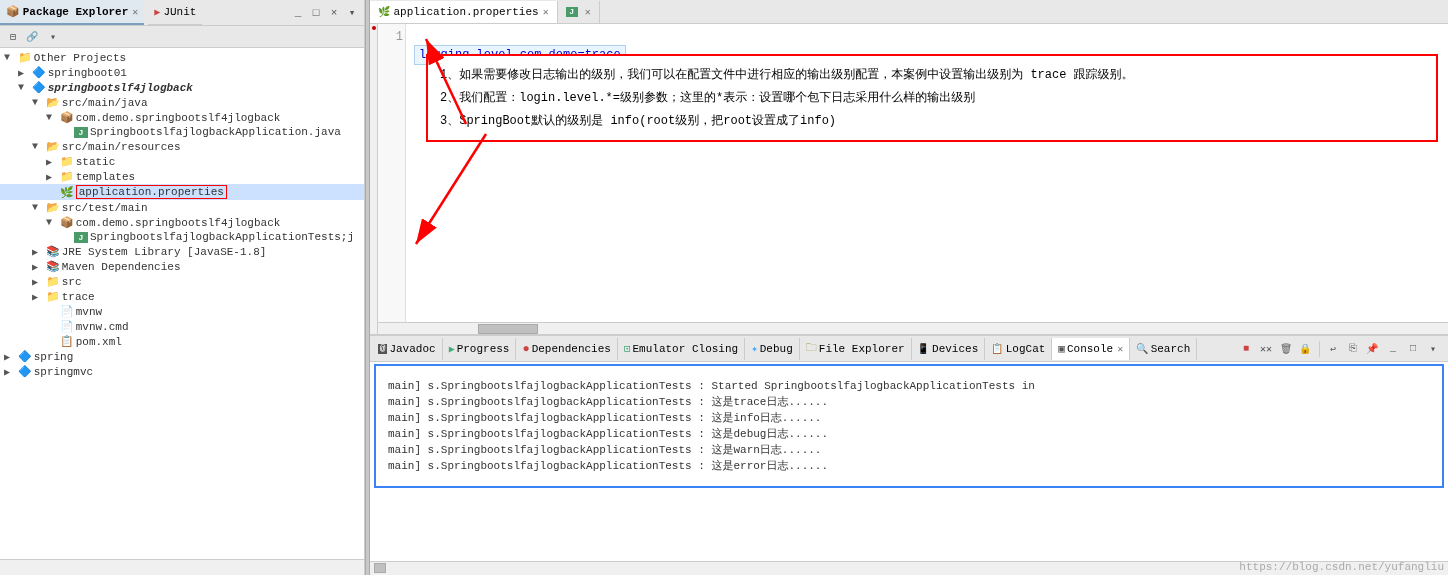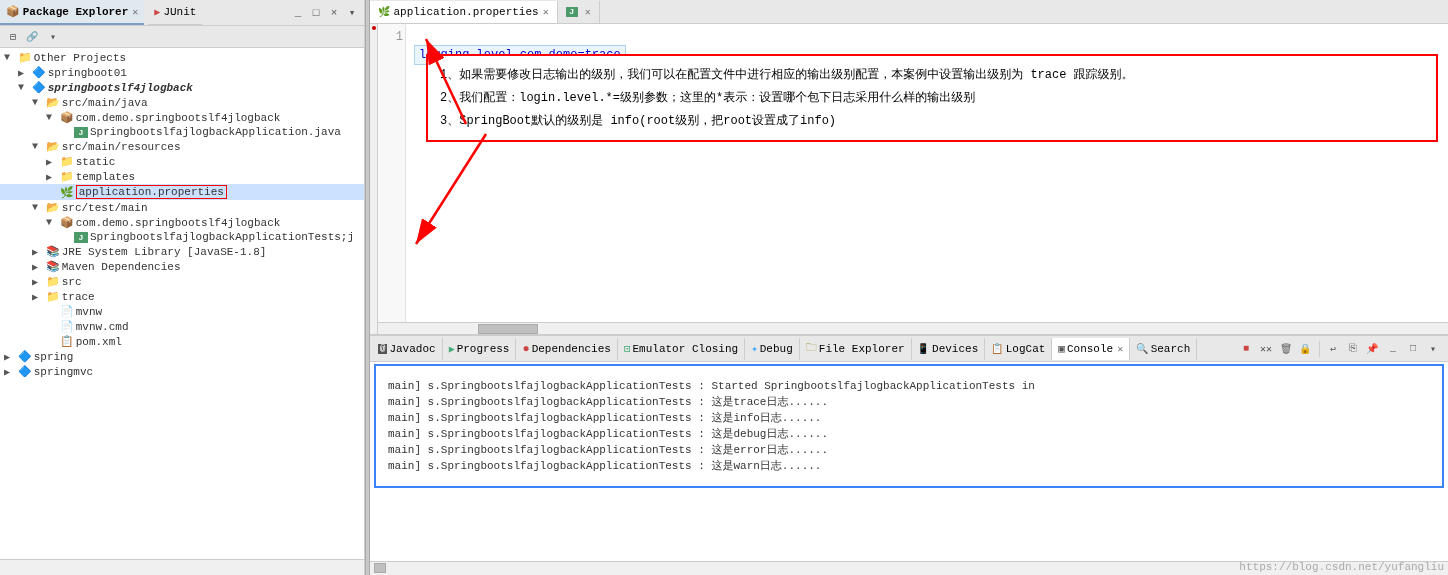--- a/index.html
+++ b/index.html
@@ -393,24 +393,24 @@
             <div class="console-line">
               <span>     main] s.SpringbootslfajlogbackApplicationTests : 这是trace日志......</span>
             </div>
             <div class="console-line">
               <span>     main] s.SpringbootslfajlogbackApplicationTests : 这是info日志......</span>
             </div>
             <div class="console-line">
               <span>     main] s.SpringbootslfajlogbackApplicationTests : 这是debug日志......</span>
             </div>
             <div class="console-line">
+              <span>     main] s.SpringbootslfajlogbackApplicationTests : 这是warn日志......</span>
+            </div>
+            <div class="console-line">
               <span>     main] s.SpringbootslfajlogbackApplicationTests : 这是error日志......</span>
-            </div>
-            <div class="console-line">
-              <span>     main] s.SpringbootslfajlogbackApplicationTests : 这是warn日志......</span>
             </div>
           </div>
 
         </div>
 
         <div class="bottom-scrollbar-h">
           <div style="display:flex; height:12px; align-items:center; padding:0 4px;">
             <div style="width:12px; height:10px; background:#c0c0c0; border:1px solid #aaa;"></div>
           </div>
         </div>

